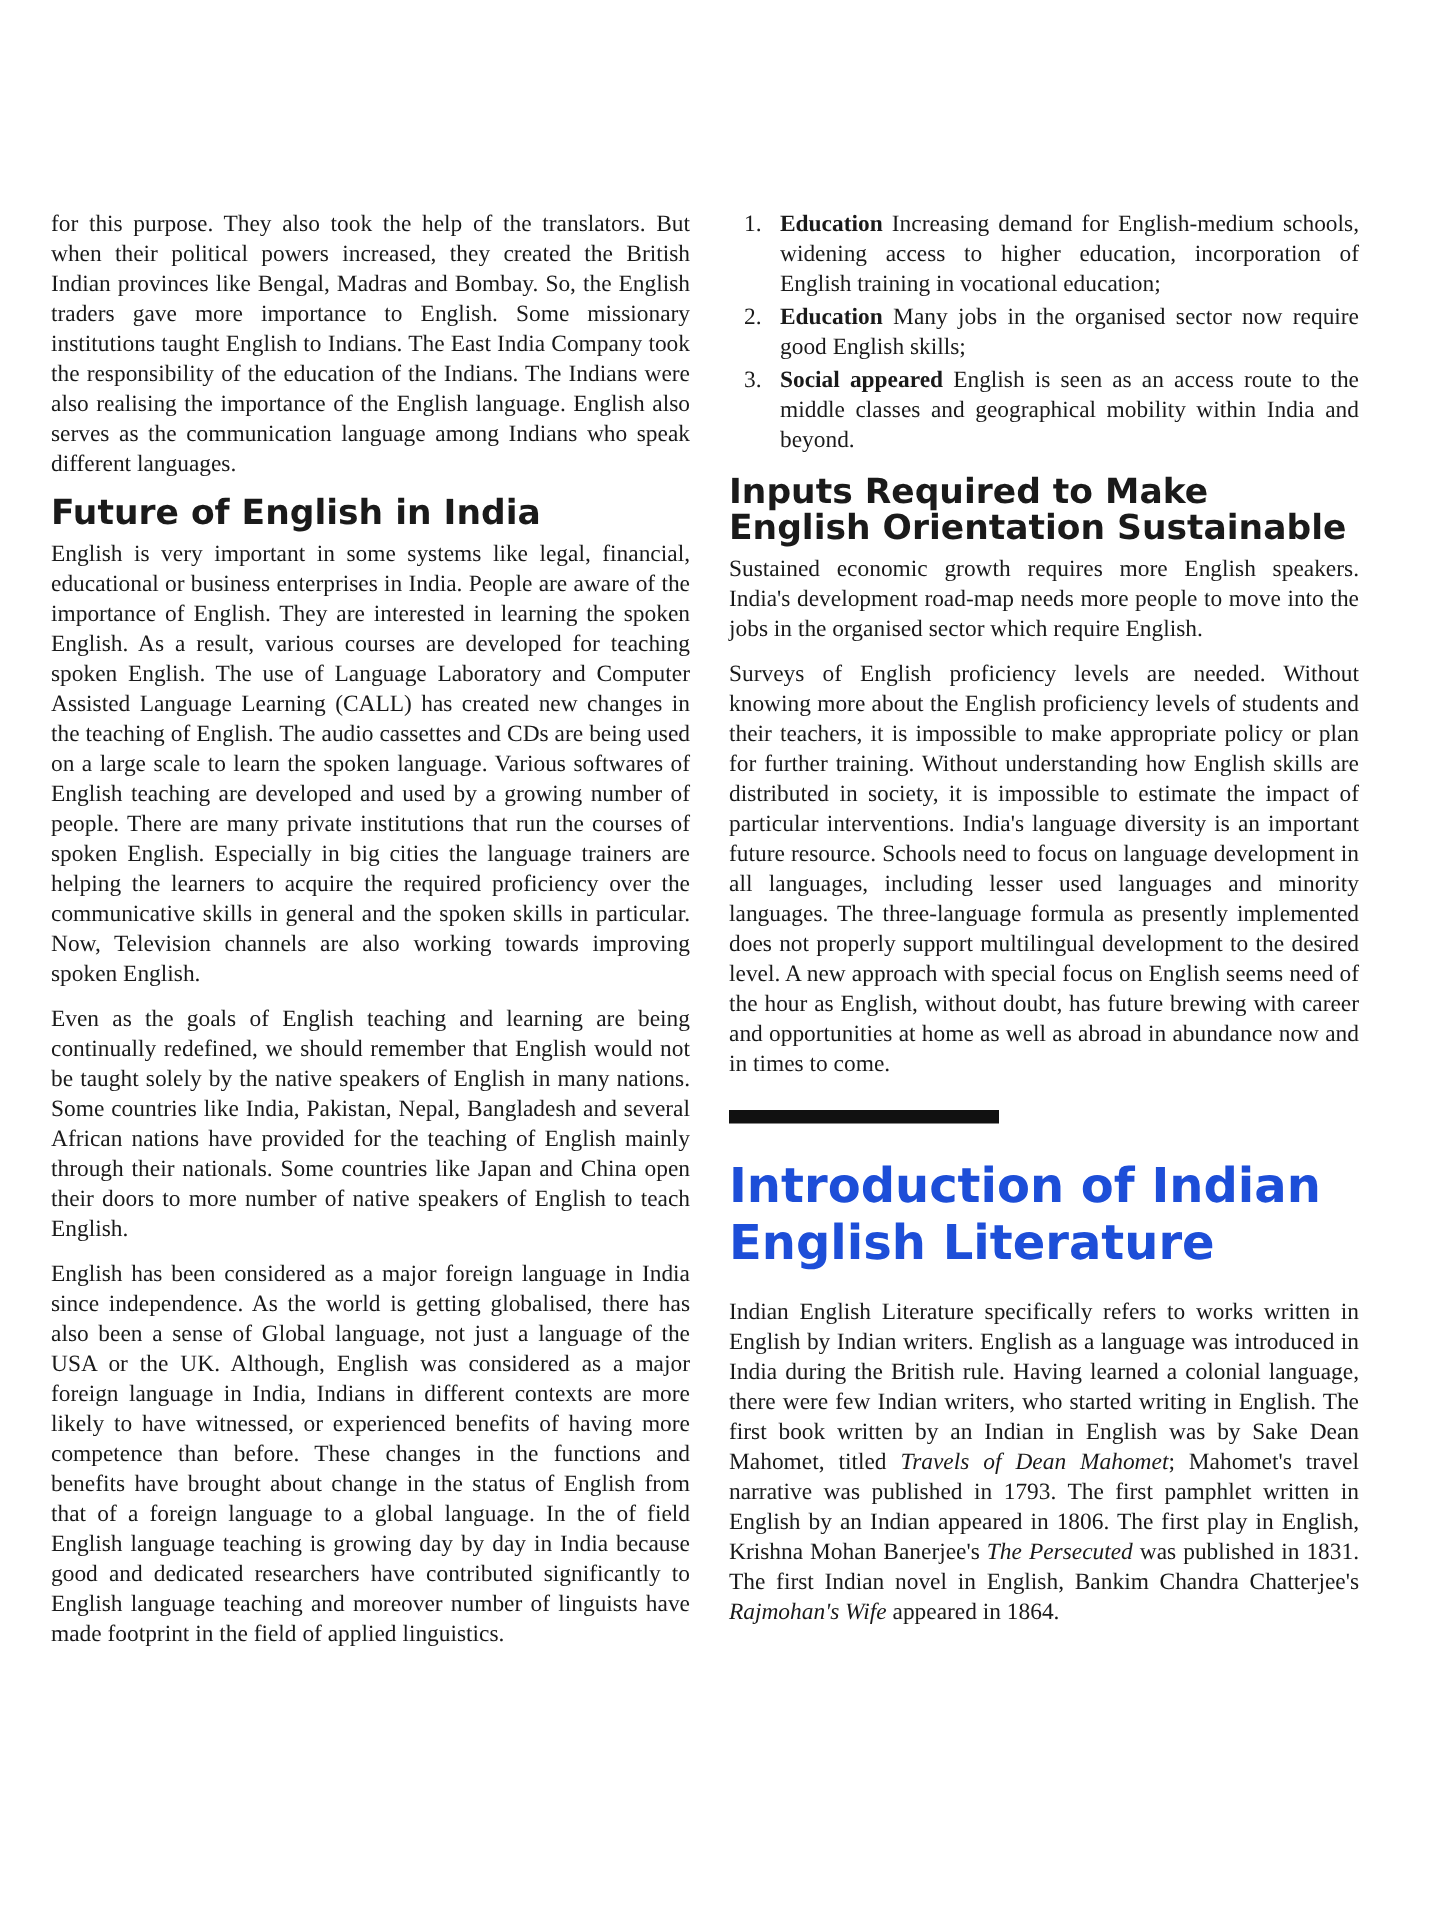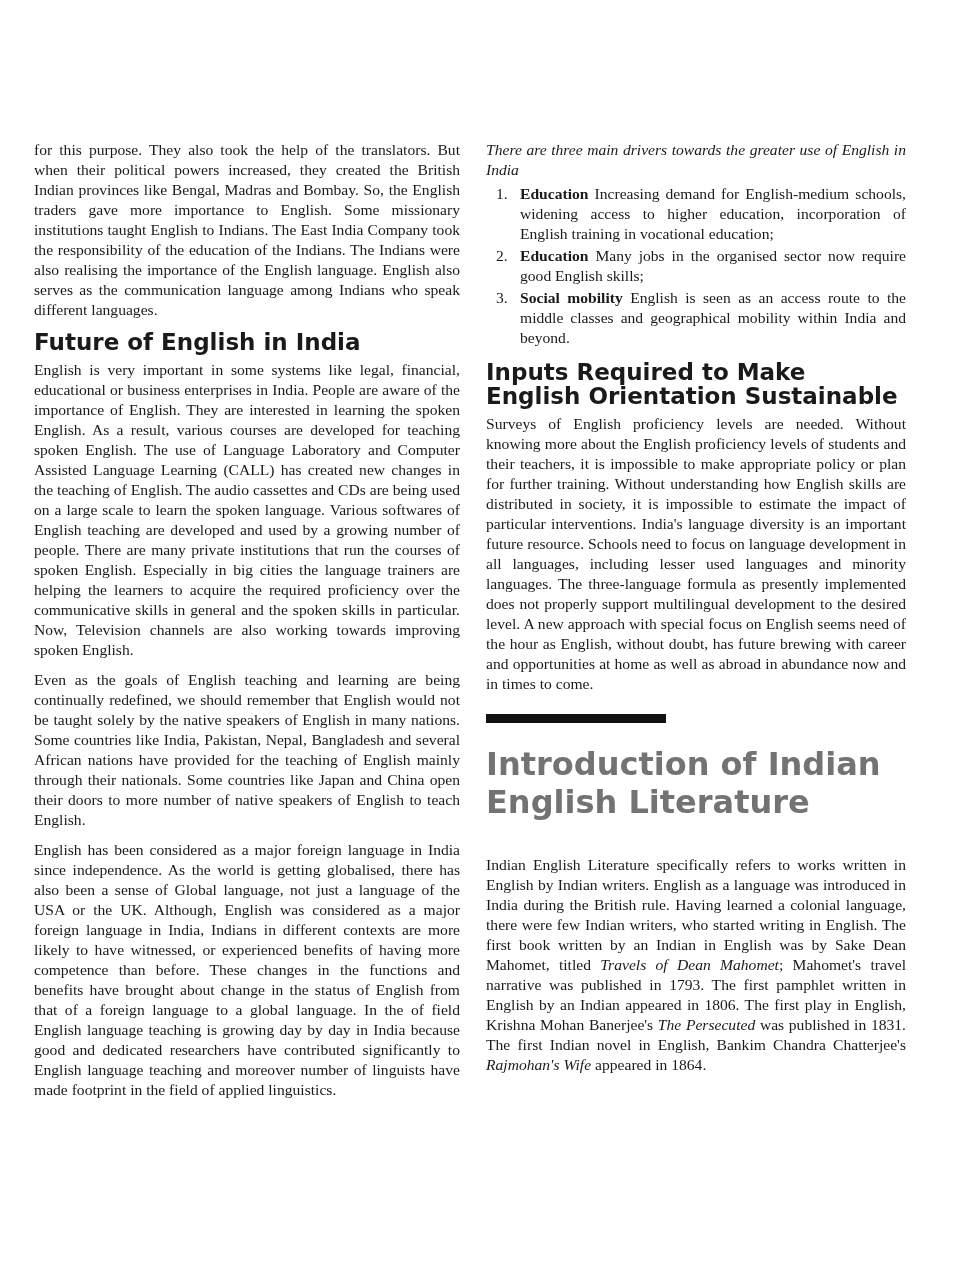--- a/index.html
+++ b/index.html
@@ -8,39 +8,39 @@
   .col-left { left: 34px; width: 426px; }
   .col-right { left: 486px; width: 420px; }
   p { margin: 0 0 10px 0; text-align: justify; }
   .h2 { font-family: "DejaVu Sans", "Liberation Sans", sans-serif; font-weight: bold; font-size: 23px; line-height: 24px; margin: 10px 0 6px 0; color: #1a1a1a; }
   .intro-it { font-style: italic; margin-bottom: 4px; }
   ol { margin: 0 0 12px 0; padding: 0; list-style: none; }
   ol li { position: relative; padding-left: 34px; text-align: justify; margin-bottom: 2px; }
   ol li .num { position: absolute; left: 10px; top: 0; }
   ol li b { font-weight: bold; }
   .bar { width: 180px; height: 9px; background: #111; margin: 20px 0 22px 0; }
-  .h1 { font-family: "DejaVu Sans", "Liberation Sans", sans-serif; font-weight: bold; font-size: 32px; line-height: 38px; margin: 0 0 34px 0; color: #737373; }
+  .h1 { font-family: "DejaVu Sans", "Liberation Sans", sans-serif; font-weight: bold; font-size: 32px; line-height: 38px; margin: 0 0 18px 0; color: #1d4ed8; }
   i.title { font-style: italic; margin-top: 24px; }
 </style>
 </head>
 <body>
 
 <div class="col col-left">
   <p>for this purpose. They also took the help of the translators. But when their political powers increased, they created the British Indian provinces like Bengal, Madras and Bombay. So, the English traders gave more importance to English. Some missionary institutions taught English to Indians. The East India Company took the responsibility of the education of the Indians. The Indians were also realising the importance of the English language. English also serves as the communication language among Indians who speak different languages.</p>
   <div class="h2">Future of English in India</div>
   <p>English is very important in some systems like legal, financial, educational or business enterprises in India. People are aware of the importance of English. They are interested in learning the spoken English. As a result, various courses are developed for teaching spoken English. The use of Language Laboratory and Computer Assisted Language Learning (CALL) has created new changes in the teaching of English. The audio cassettes and CDs are being used on a large scale to learn the spoken language. Various softwares of English teaching are developed and used by a growing number of people. There are many private institutions that run the courses of spoken English. Especially in big cities the language trainers are helping the learners to acquire the required proficiency over the communicative skills in general and the spoken skills in particular. Now, Television channels are also working towards improving spoken English.</p>
   <p>Even as the goals of English teaching and learning are being continually redefined, we should remember that English would not be taught solely by the native speakers of English in many nations. Some countries like India, Pakistan, Nepal, Bangladesh and several African nations have provided for the teaching of English mainly through their nationals. Some countries like Japan and China open their doors to more number of native speakers of English to teach English.</p>
   <p>English has been considered as a major foreign language in India since independence. As the world is getting globalised, there has also been a sense of Global language, not just a language of the USA or the UK. Although, English was considered as a major foreign language in India, Indians in different contexts are more likely to have witnessed, or experienced benefits of having more competence than before. These changes in the functions and benefits have brought about change in the status of English from that of a foreign language to a global language. In the of field English language teaching is growing day by day in India because good and dedicated researchers have contributed significantly to English language teaching and moreover number of linguists have made footprint in the field of applied linguistics.</p>
 </div>
 
 <div class="col col-right">
-  <p class="intro-it">There are three main drivers towards the greater use of English in India</p>
   <ol>
     <li><span class="num">1.</span><b>Education</b><span> Increasing demand for English-medium schools, widening access to higher education, incorporation of English training in vocational education;</span></li>
     <li><span class="num">2.</span><b>Education</b><span> Many jobs in the organised sector now require good English skills;</span></li>
-    <li><span class="num">3.</span><b>Social mobility</b><span> English is seen as an access route to the middle classes and geographical mobility within India and beyond.</span></li>
+    <li><span class="num">3.</span><b>Social appeared</b><span> English is seen as an access route to the middle classes and geographical mobility within India and beyond.</span></li>
   </ol>
   <div class="h2">Inputs Required to Make English Orientation Sustainable</div>
+  <p>Sustained economic growth requires more English speakers. India's development road-map needs more people to move into the jobs in the organised sector which require English.</p>
   <p>Surveys of English proficiency levels are needed. Without knowing more about the English proficiency levels of students and their teachers, it is impossible to make appropriate policy or plan for further training. Without understanding how English skills are distributed in society, it is impossible to estimate the impact of particular interventions. India's language diversity is an important future resource. Schools need to focus on language development in all languages, including lesser used languages and minority languages. The three-language formula as presently implemented does not properly support multilingual development to the desired level. A new approach with special focus on English seems need of the hour as English, without doubt, has future brewing with career and opportunities at home as well as abroad in abundance now and in times to come.</p>
   <div class="bar"></div>
   <div class="h1">Introduction of Indian English Literature</div>
   <p><span>Indian English Literature specifically refers to works written in English by Indian writers. English as a language was introduced in India during the British rule. Having learned a colonial language, there were few Indian writers, who started writing in English. The first book written by an Indian in English was by Sake Dean Mahomet, titled </span><i class="title">Travels of Dean Mahomet</i><span>; Mahomet's travel narrative was published in 1793. The first pamphlet written in English by an Indian appeared in 1806. The first play in English, Krishna Mohan Banerjee's </span><i class="title">The Persecuted</i><span> was published in 1831. The first Indian novel in English, Bankim Chandra Chatterjee's </span><i class="title">Rajmohan's Wife</i><span> appeared in 1864.</span></p>
 </div>
 
 </body></html>

